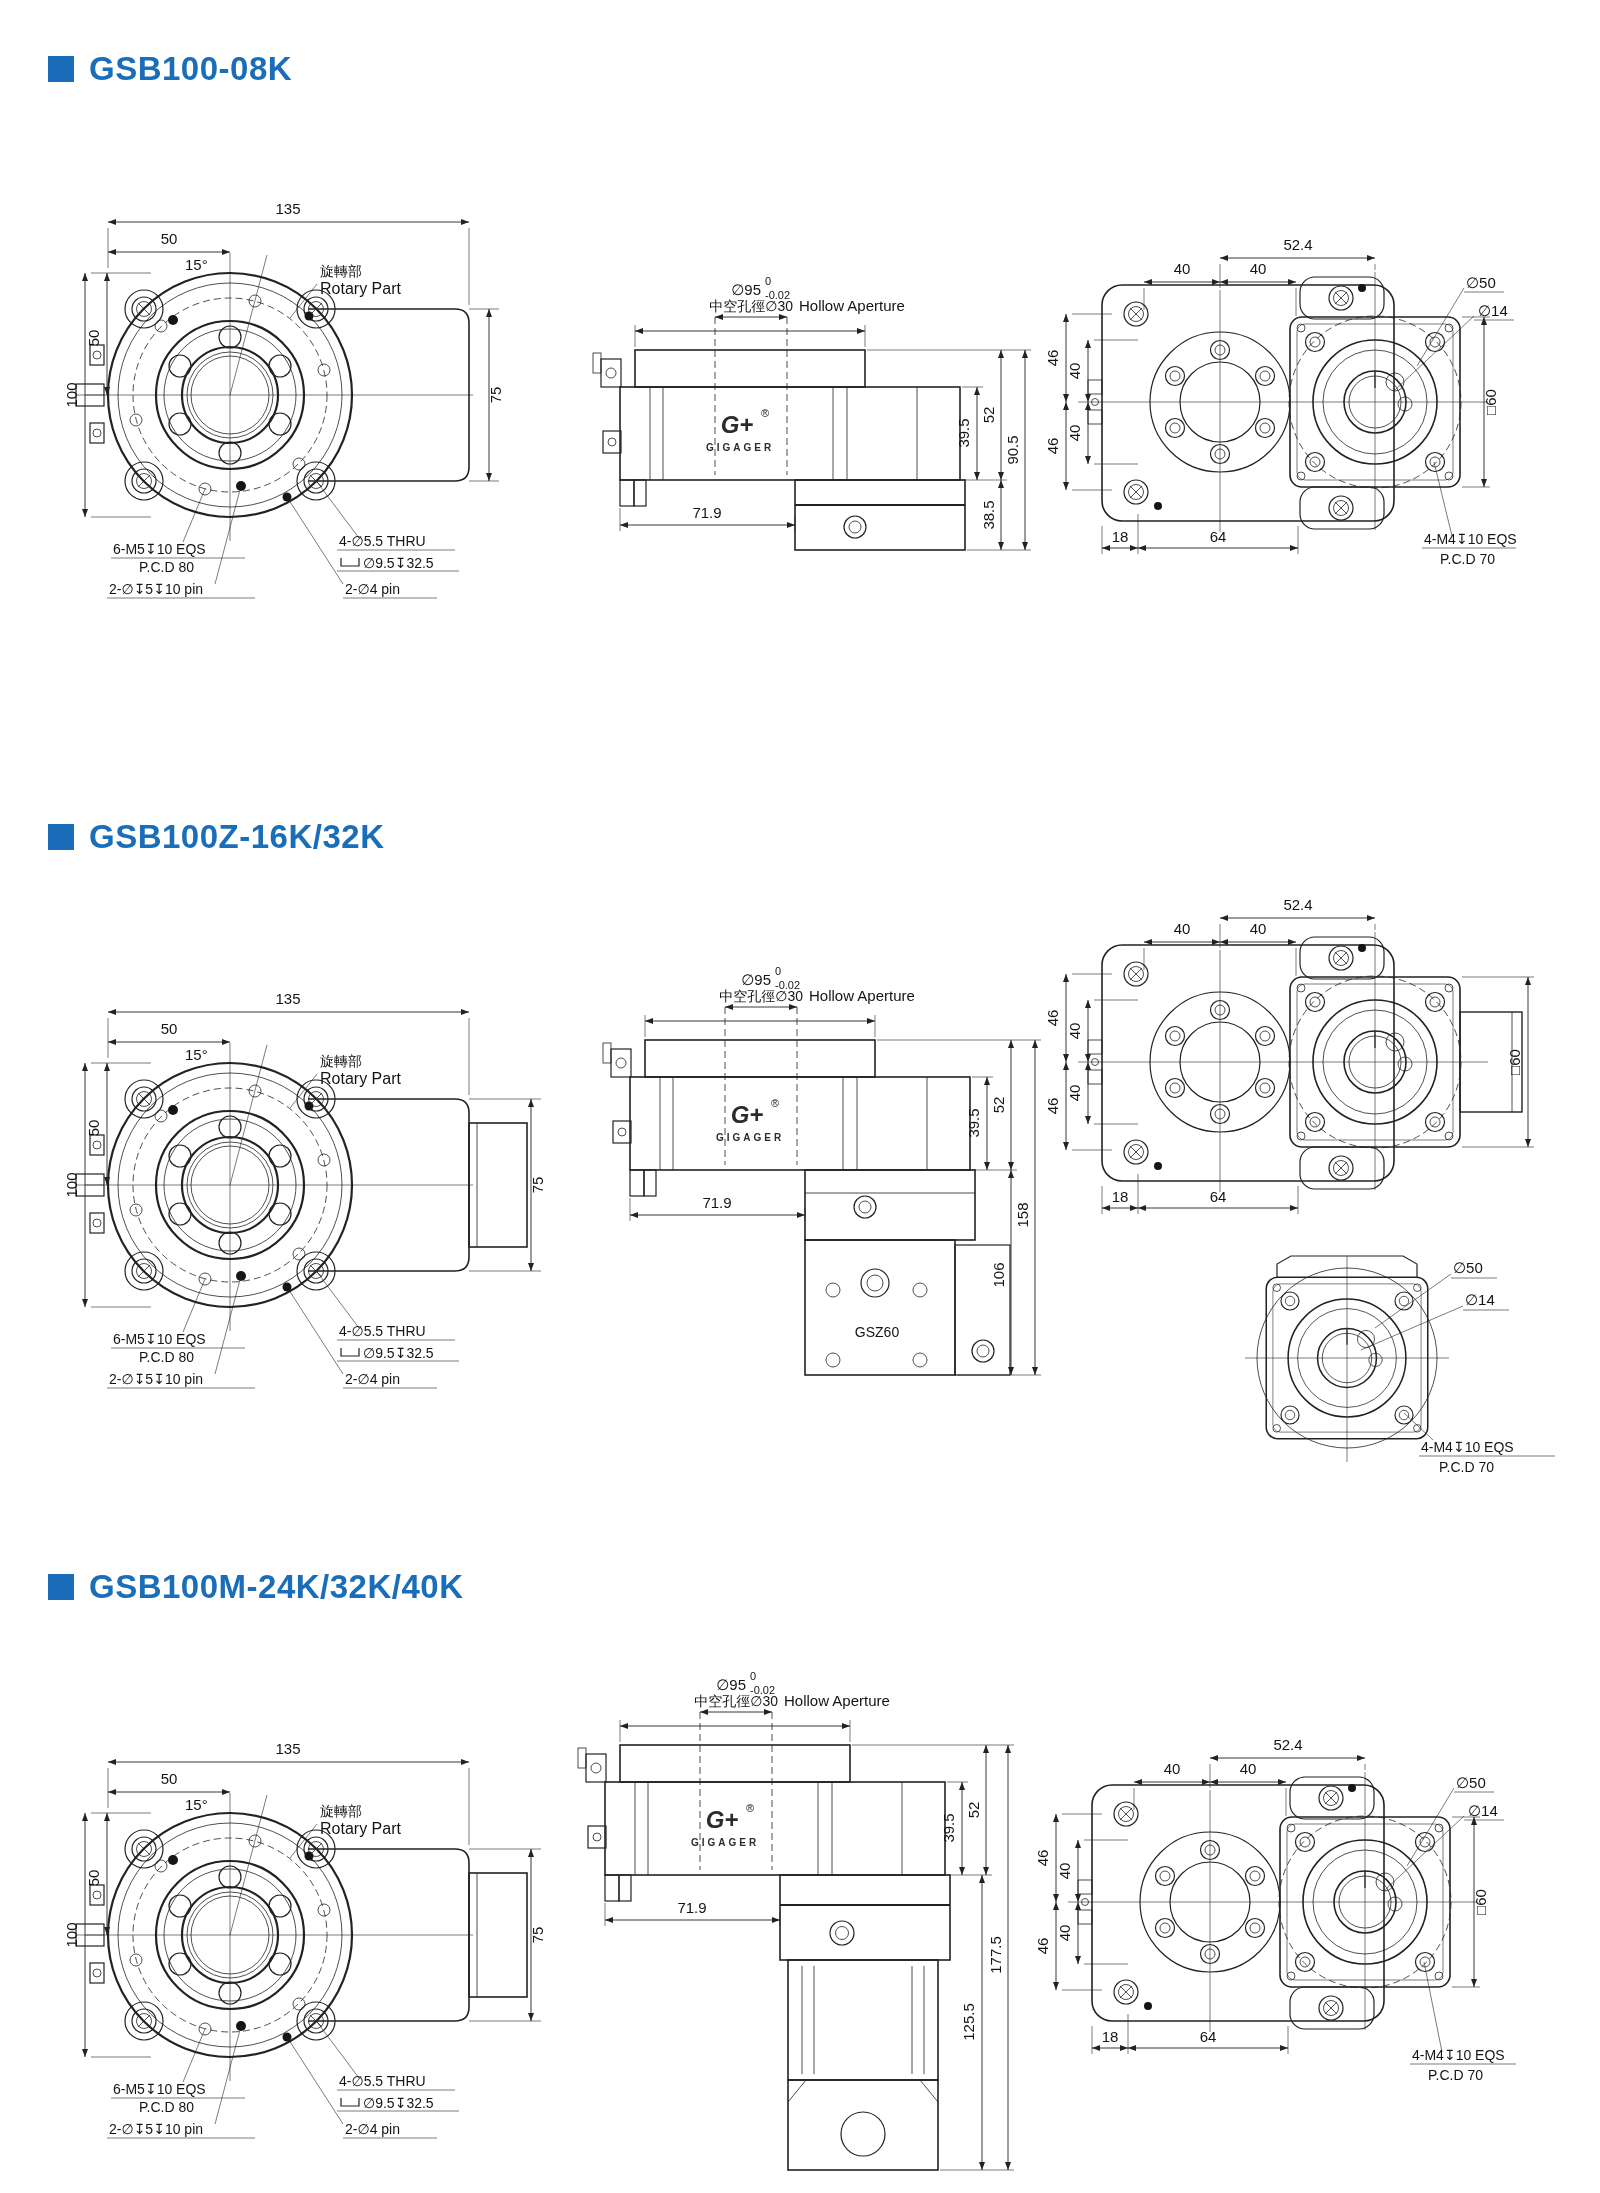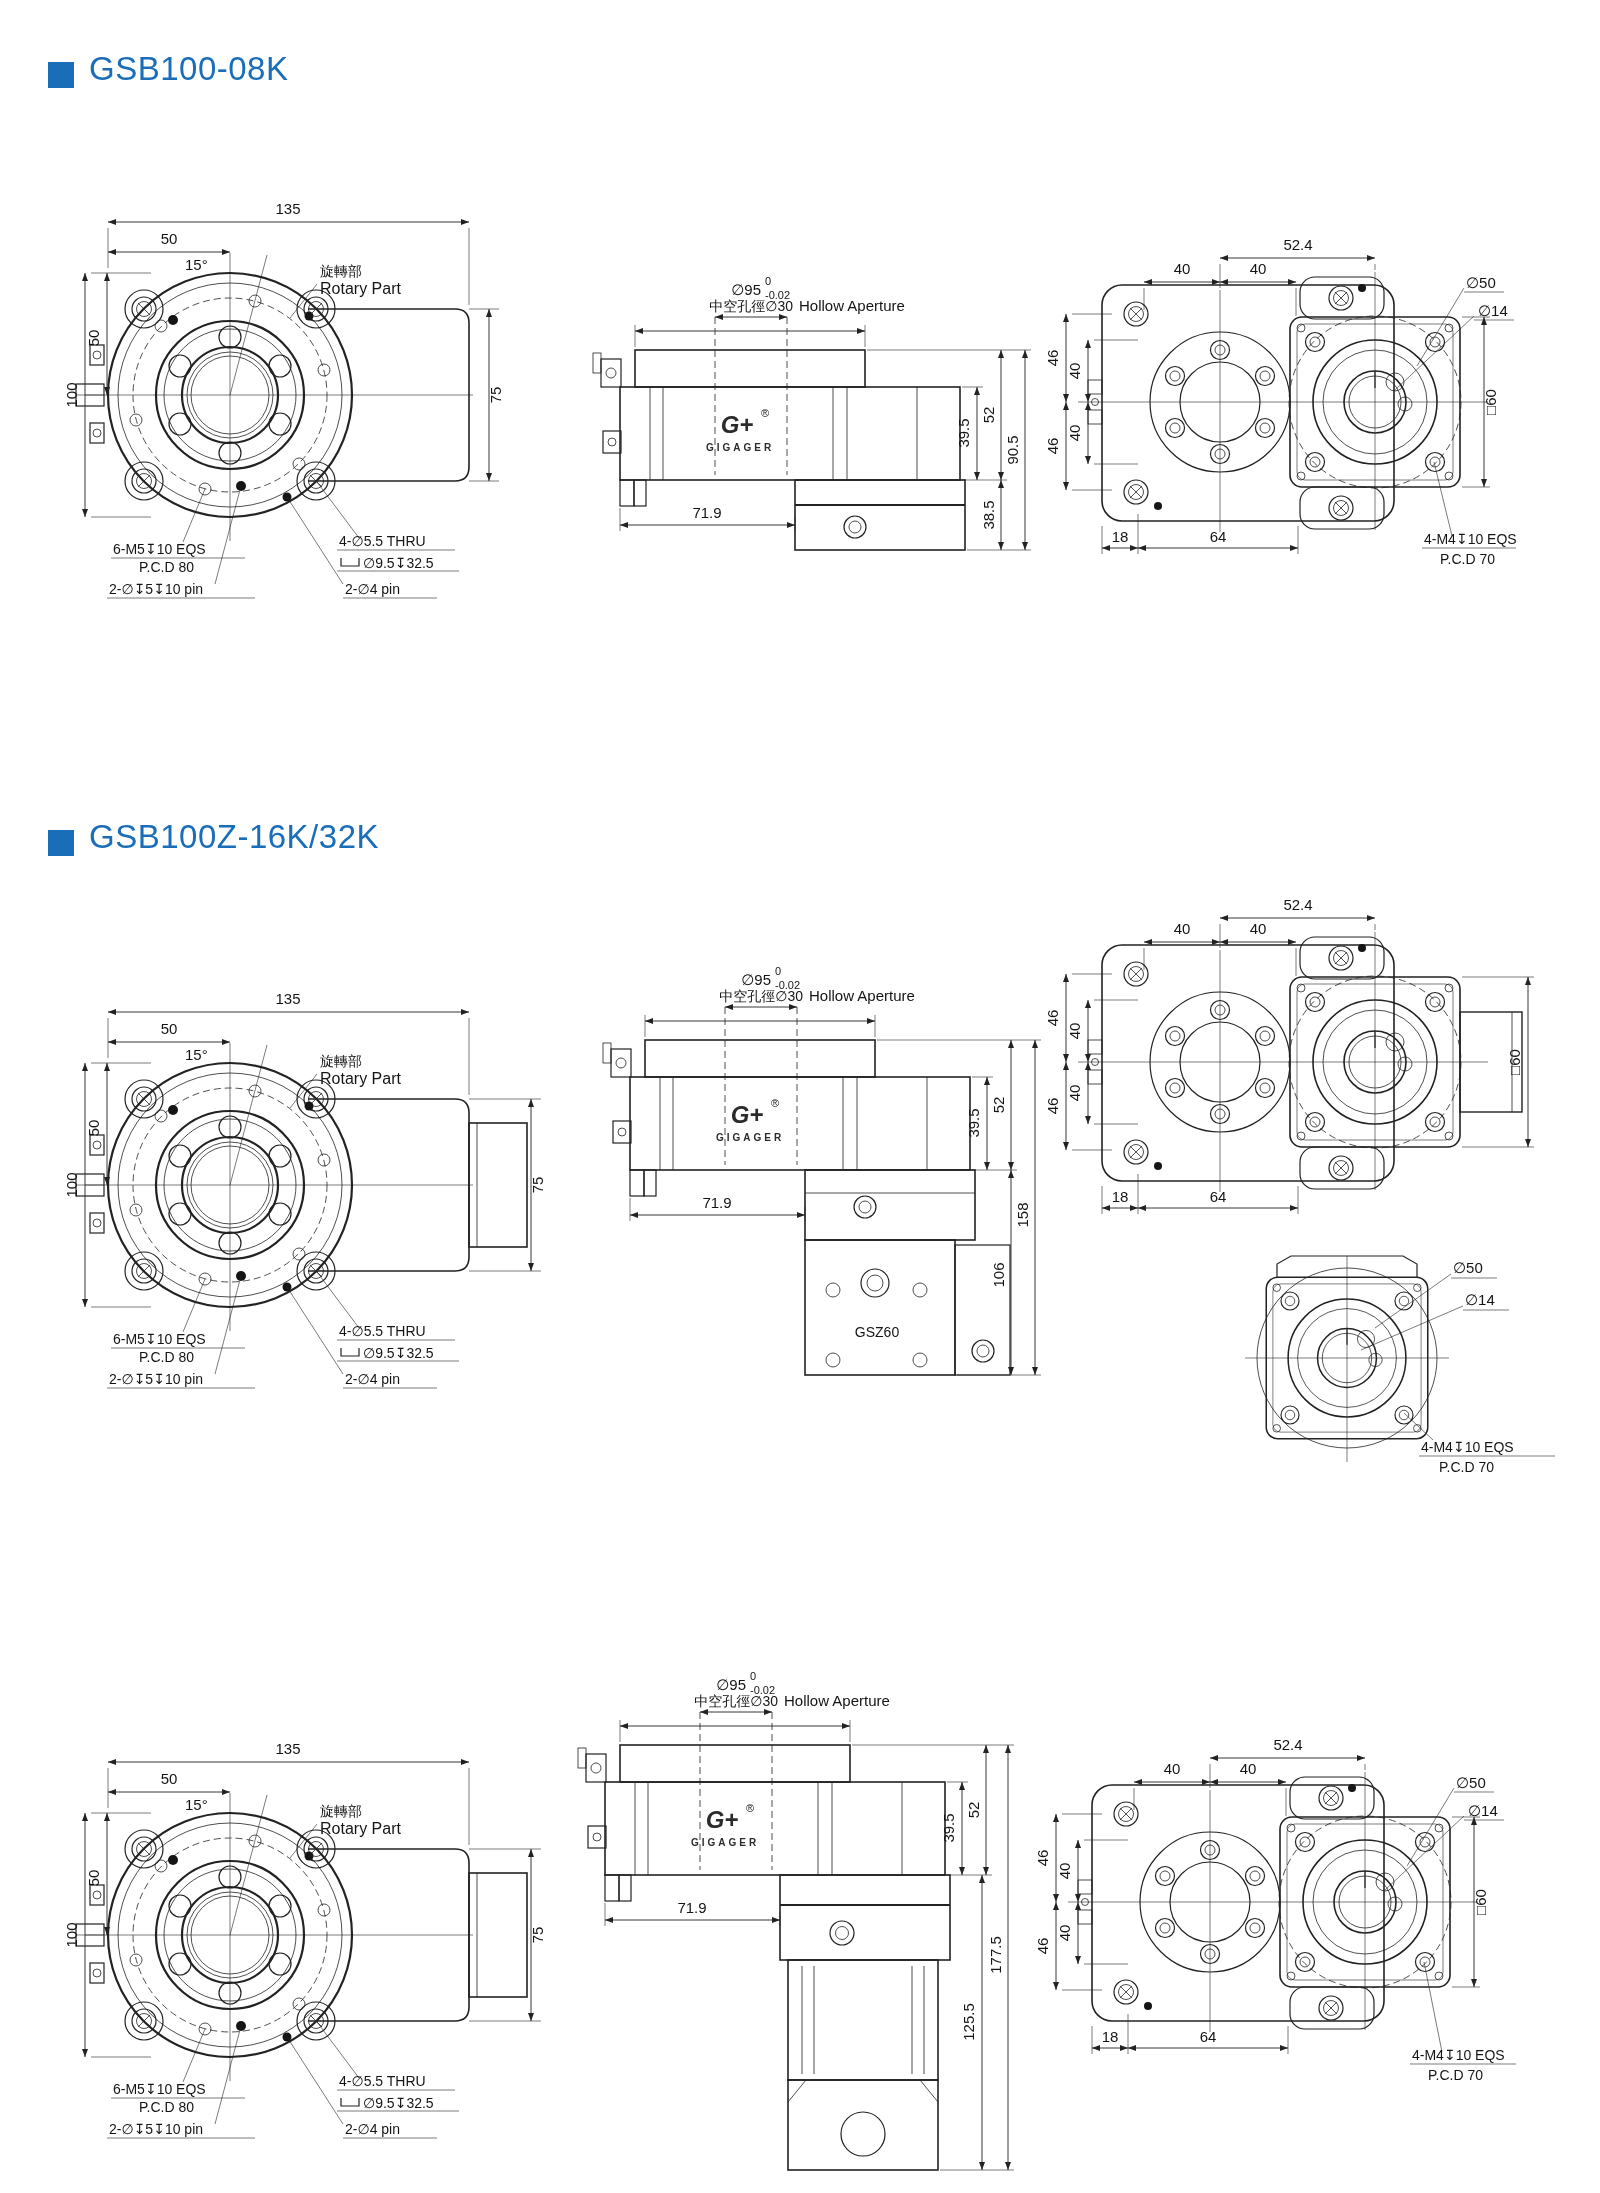--- a/index.html
+++ b/index.html
@@ -1,19 +1,19 @@
 <!DOCTYPE html>
 <html><head>
 <meta charset="utf-8">
 <style>
   html,body{margin:0;padding:0;background:#ffffff;}
   #page{position:relative;width:1600px;height:2193px;background:#ffffff;overflow:hidden;
         font-family:"Liberation Sans",sans-serif;}
-  .sec-title{position:absolute;display:flex;align-items:flex-end;gap:15px;color:#1a6db8;
-             font-weight:normal;font-size:33px;letter-spacing:.5px;}
+  .sec-title{position:absolute;display:flex;align-items:center;gap:15px;color:#1a6db8;
+             font-weight:bold;font-size:33px;letter-spacing:.5px;}
   .sq{width:26px;height:26px;background:#1a6db8;display:inline-block;}
   .dwg{position:absolute;}
   svg{stroke:#222;fill:none;stroke-linecap:butt;}
   svg text{stroke:none;fill:#141414;font-family:"Liberation Sans",sans-serif;}
   .s2{stroke-width:2.2}.s16{stroke-width:1.6}.s14{stroke-width:1.4}.s12{stroke-width:1.2}
   .s08{stroke-width:.8}.s06{stroke-width:.6}
   .dsh{stroke-width:.8;stroke-dasharray:7 4}
   .dim{stroke-width:.9}
   .fd{fill:#151515;stroke:none}
   .f16{font-size:16px}.f15{font-size:15px}.f14{font-size:14px}.f11{font-size:11px}
@@ -433,20 +433,24 @@
         <line x1="238" y1="70" x2="284" y2="70" class="s06"></line>
     <line x1="179" y1="173" x2="208" y2="200" class="s06"></line>
     <line x1="194" y1="216" x2="330" y2="216" class="s06"></line>
   </g>
   <text class="f15" x="228" y="33">∅50</text>
   <text class="f15" x="240" y="65">∅14</text>
   <text class="f14" x="196" y="212">4-M4↧10 EQS</text>
   <text class="f14" x="214" y="232">P.C.D 70</text>
 </svg>
 
+<div class="sec-title" style="left:48px;top:1568px">
+  <span class="sq"></span>
+  <span>GSB100M-24K/32K/40K</span>
+</div>
 
 <svg class="dwg" style="left:55px;top:1710px" width="500" height="450" viewBox="0 0 500 450">
   <use href="#frontGeom" x="175" y="225"></use>
   <use href="#frontMotor" x="175" y="225"></use>
   <g>
     <line x1="53" y1="52" x2="414" y2="52" class="dim" marker-start="url(#mS)" marker-end="url(#mE)"></line>
     <line x1="53" y1="58" x2="53" y2="98" class="s06"></line>
         <line x1="414" y1="58" x2="414" y2="135" class="s06"></line>
     <line x1="53" y1="82" x2="175" y2="82" class="dim" marker-start="url(#mS)" marker-end="url(#mE)"></line>
     <line x1="30" y1="103" x2="30" y2="347" class="dim" marker-start="url(#mS)" marker-end="url(#mE)"></line>

